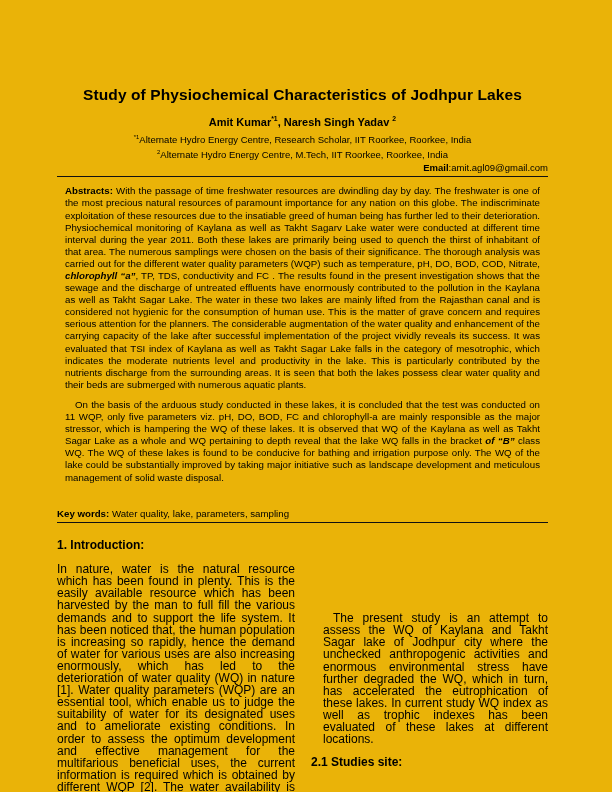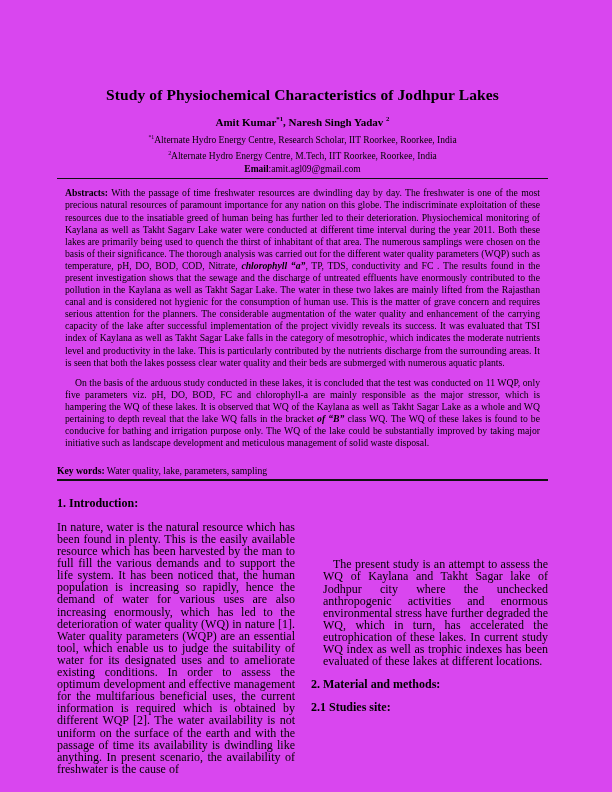--- a/index.html
+++ b/index.html
@@ -1,22 +1,22 @@
 <!DOCTYPE html>
 <html><head>
 <meta charset="utf-8">
 <style>
   html, body { margin: 0; padding: 0; background: #ffffff; }
   .page {
     position: relative;
     width: 612px;
     height: 792px;
-    background: #d946ef;
+    background: #eab308;
     color: #000000;
-    font-family: Liberation Serif, serif;
+    font-family: Liberation Sans, sans-serif;
     overflow: hidden;
     margin: 0 auto;
   }
   .content { padding: 0 57px; width: 491px; box-sizing: content-box; }
 
   
   .title {
     padding-top: 86px;
     font-size: 15.5px;
     line-height: 18px;
@@ -33,21 +33,21 @@
   }
   .affil {
     font-size: 9.5px;
     line-height: 13px;
     text-align: center;
   }
   .affil-first { margin-top: 2px; }
   .email-line {
     font-size: 9.5px;
     line-height: 13px;
-    text-align: center;
+    text-align: right;
   }
 
   .rule {
     height: 1.4px;
     background: #111111;
     margin-top: 3px;
   }
   .rule-top { margin-top: 2px; }
   .rule-bottom { margin-top: 2px; }
 
@@ -55,21 +55,21 @@
   .abstract {
     margin-top: 3px;
     font-size: 9.7px;
     line-height: 12.1px;
     text-align: justify;
   }
   .abstract p { margin: 8px; }
   .abstract .para-indent { text-indent: 10px; }
 
   .keywords {
-    margin-top: 16px;
+    margin-top: 24px;
     font-size: 9.7px;
     line-height: 12.1px;
   }
 
   
   .columns {
     margin-top: 16px;
     display: flex;
     gap: 16px;
     font-size: 12px;
@@ -117,19 +117,18 @@
 
     <div class="rule rule-bottom"></div>
 
     <div class="columns">
       <div class="col col-left">
         <div class="heading space-after-heading">1. Introduction:</div>
         <p>In nature, water is the natural resource which has been found in plenty. This is the easily available resource which has been harvested by the man to full fill the various demands and to support the life system. It has been noticed that, the human population is increasing so rapidly, hence the demand of water for various uses are also increasing enormously, which has led to the deterioration of water quality (WQ) in nature [1]. Water quality parameters (WQP) are an essential tool, which enable us to judge the suitability of water for its designated uses and to ameliorate existing conditions. In order to assess the optimum development and effective management for the multifarious beneficial uses, the current information is required which is obtained by different WQP [2]. The water availability is not uniform on the surface of the earth and with the passage of time its availability is dwindling like anything. In present scenario, the availability of freshwater is the cause of</p>
       </div>
       <div class="col col-right">
         <p class="para-indent">The present study is an attempt to assess the WQ of Kaylana and Takht Sagar lake of Jodhpur city where the unchecked anthropogenic activities and enormous environmental stress have further degraded the WQ, which in turn, has accelerated the eutrophication of these lakes. In current study WQ index as well as trophic indexes has been evaluated of these lakes at different locations.</p>
-        <div class="heading space-before">2. Material and methods:</div>
         <div class="heading space-before">2.1 Studies site:</div>
       </div>
     </div>
 
   </div>
 </div>
 
 </body></html>

